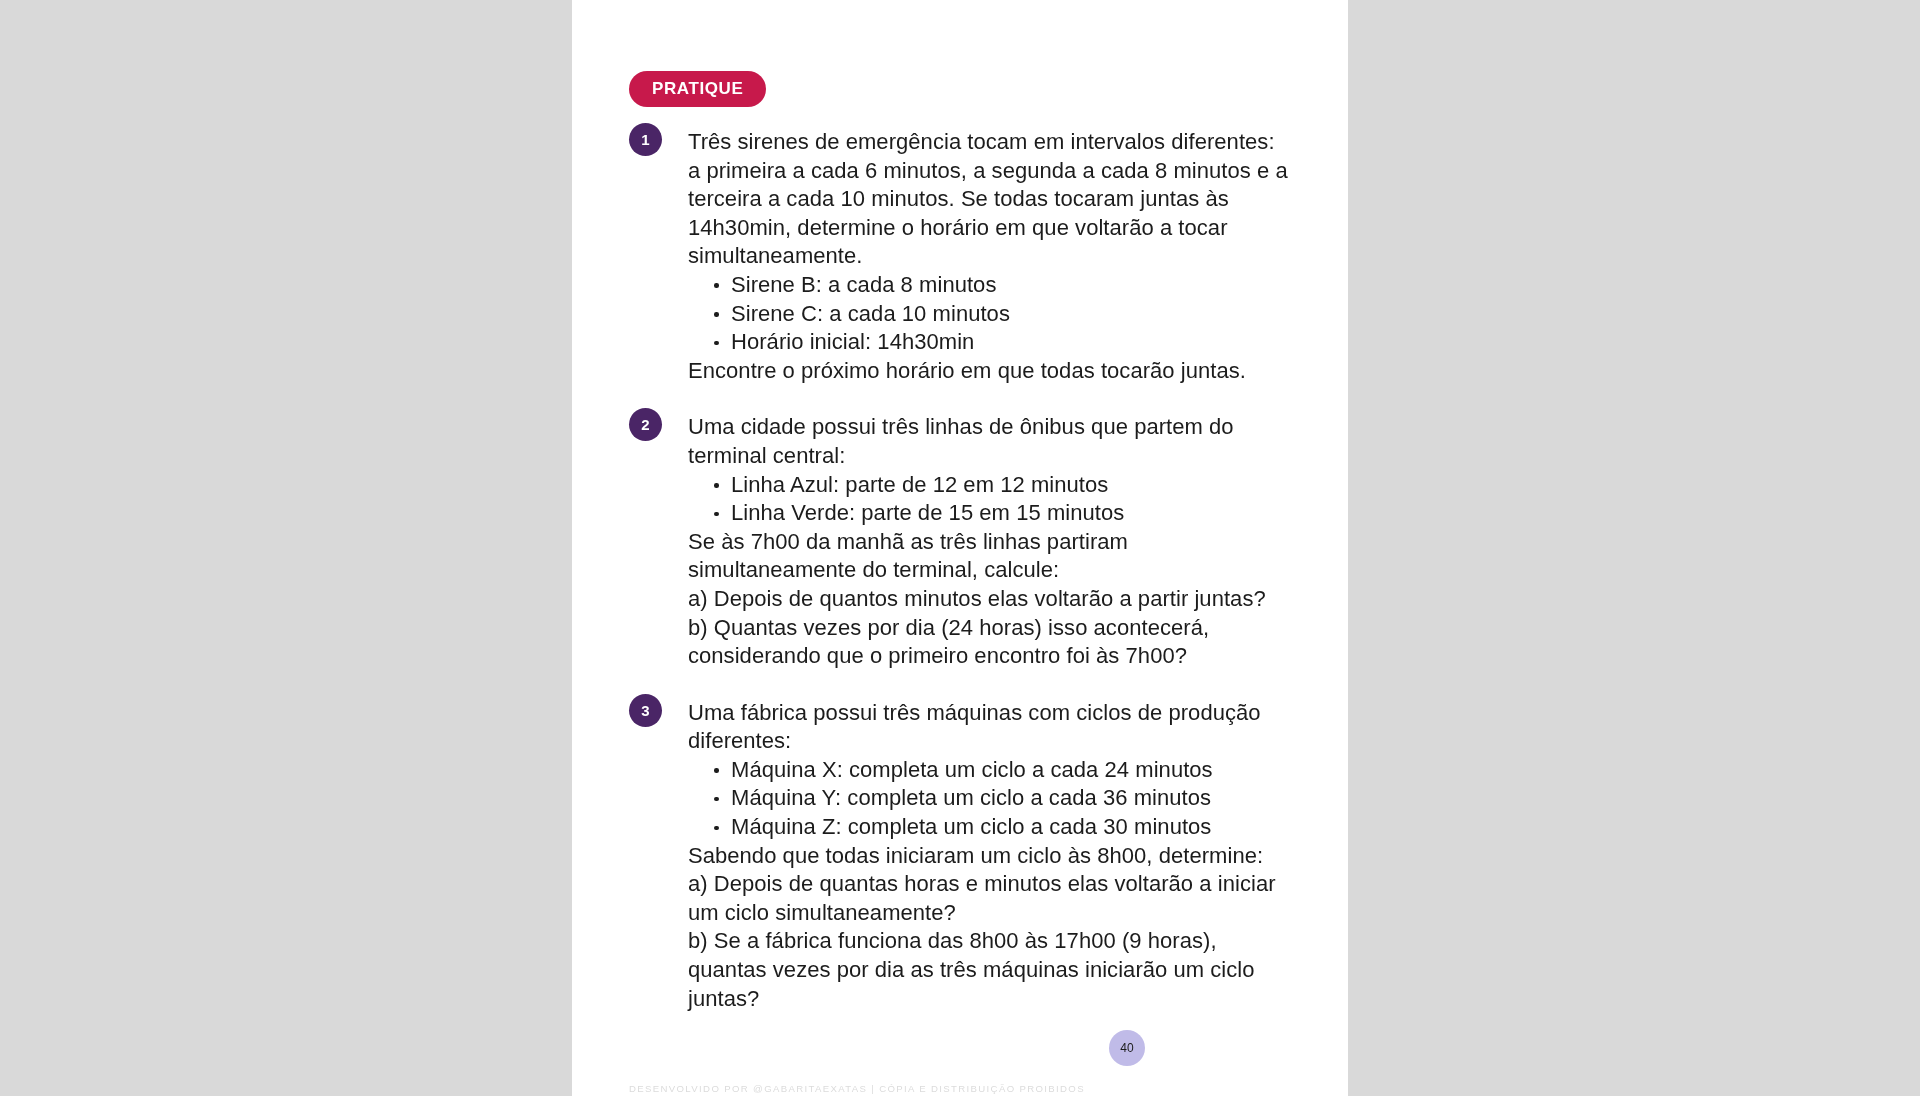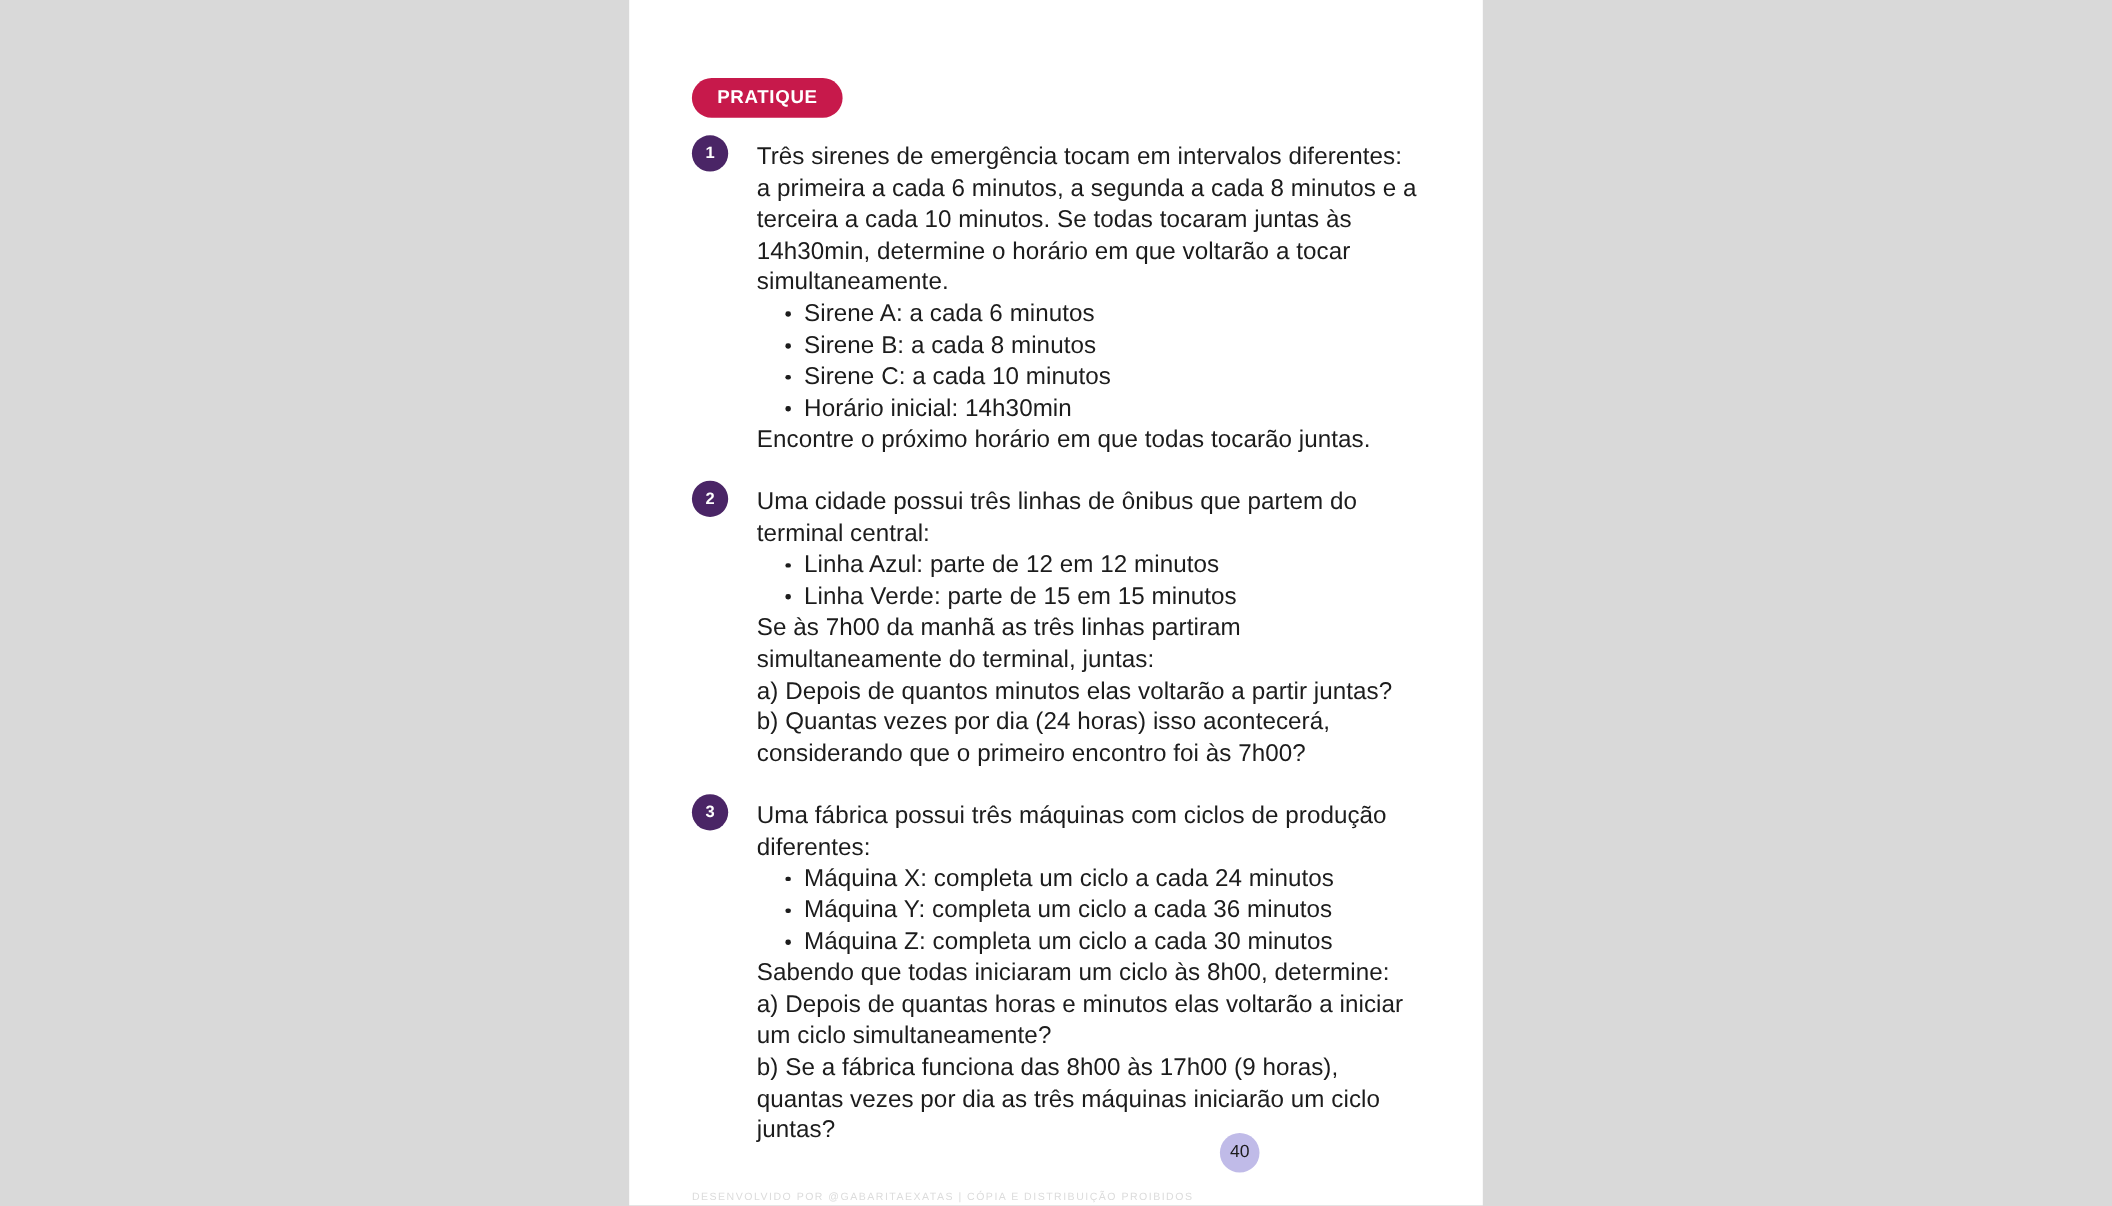--- a/index.html
+++ b/index.html
@@ -132,21 +132,21 @@
 
   .page-badge {
     position:absolute;
     left:480px;
     top:1030px;
     width:36px;
     height:36px;
     border-radius:50%;
     background:#c0bbe8;
     color:#1c1c1c;
-    font-size:16px;
+    font-size:12px;
     display:flex;
     align-items:center;
     justify-content:center;
     line-height:1;
   }
 </style>
 </head>
 <body>
 
 <div class="viewport">
@@ -155,37 +155,36 @@
     <div class="page-inner">
 
       <div class="pratique-badge">PRATIQUE</div>
 
       <div class="questions">
           <div class="question">
             <div class="q-number">1</div>
             <div class="q-body">
               <p class="q-para">Três sirenes de emergência tocam em intervalos diferentes: a primeira a cada 6 minutos, a segunda a cada 8 minutos e a terceira a cada 10 minutos. Se todas tocaram juntas às 14h30min, determine o horário em que voltarão a tocar simultaneamente.</p>
               <ul class="q-list">
-                <li>Sirene A: a cada 6 minutos</li>
                 <li>Sirene B: a cada 8 minutos</li>
                 <li>Sirene C: a cada 10 minutos</li>
                 <li>Horário inicial: 14h30min</li>
               </ul>
               <p class="q-para">Encontre o próximo horário em que todas tocarão juntas.</p>
             </div>
           </div>
           <div class="question">
             <div class="q-number">2</div>
             <div class="q-body">
               <p class="q-para">Uma cidade possui três linhas de ônibus que partem do terminal central:</p>
               <ul class="q-list">
                 <li>Linha Azul: parte de 12 em 12 minutos</li>
                 <li>Linha Verde: parte de 15 em 15 minutos</li>
               </ul>
-              <p class="q-para">Se às 7h00 da manhã as três linhas partiram simultaneamente do terminal, juntas:</p>
+              <p class="q-para">Se às 7h00 da manhã as três linhas partiram simultaneamente do terminal, calcule:</p>
               <p class="q-para">a) Depois de quantos minutos elas voltarão a partir juntas?</p>
               <p class="q-para">b) Quantas vezes por dia (24 horas) isso acontecerá, considerando que o primeiro encontro foi às 7h00?</p>
             </div>
           </div>
           <div class="question">
             <div class="q-number">3</div>
             <div class="q-body">
               <p class="q-para">Uma fábrica possui três máquinas com ciclos de produção diferentes:</p>
               <ul class="q-list">
                 <li>Máquina X: completa um ciclo a cada 24 minutos</li>

